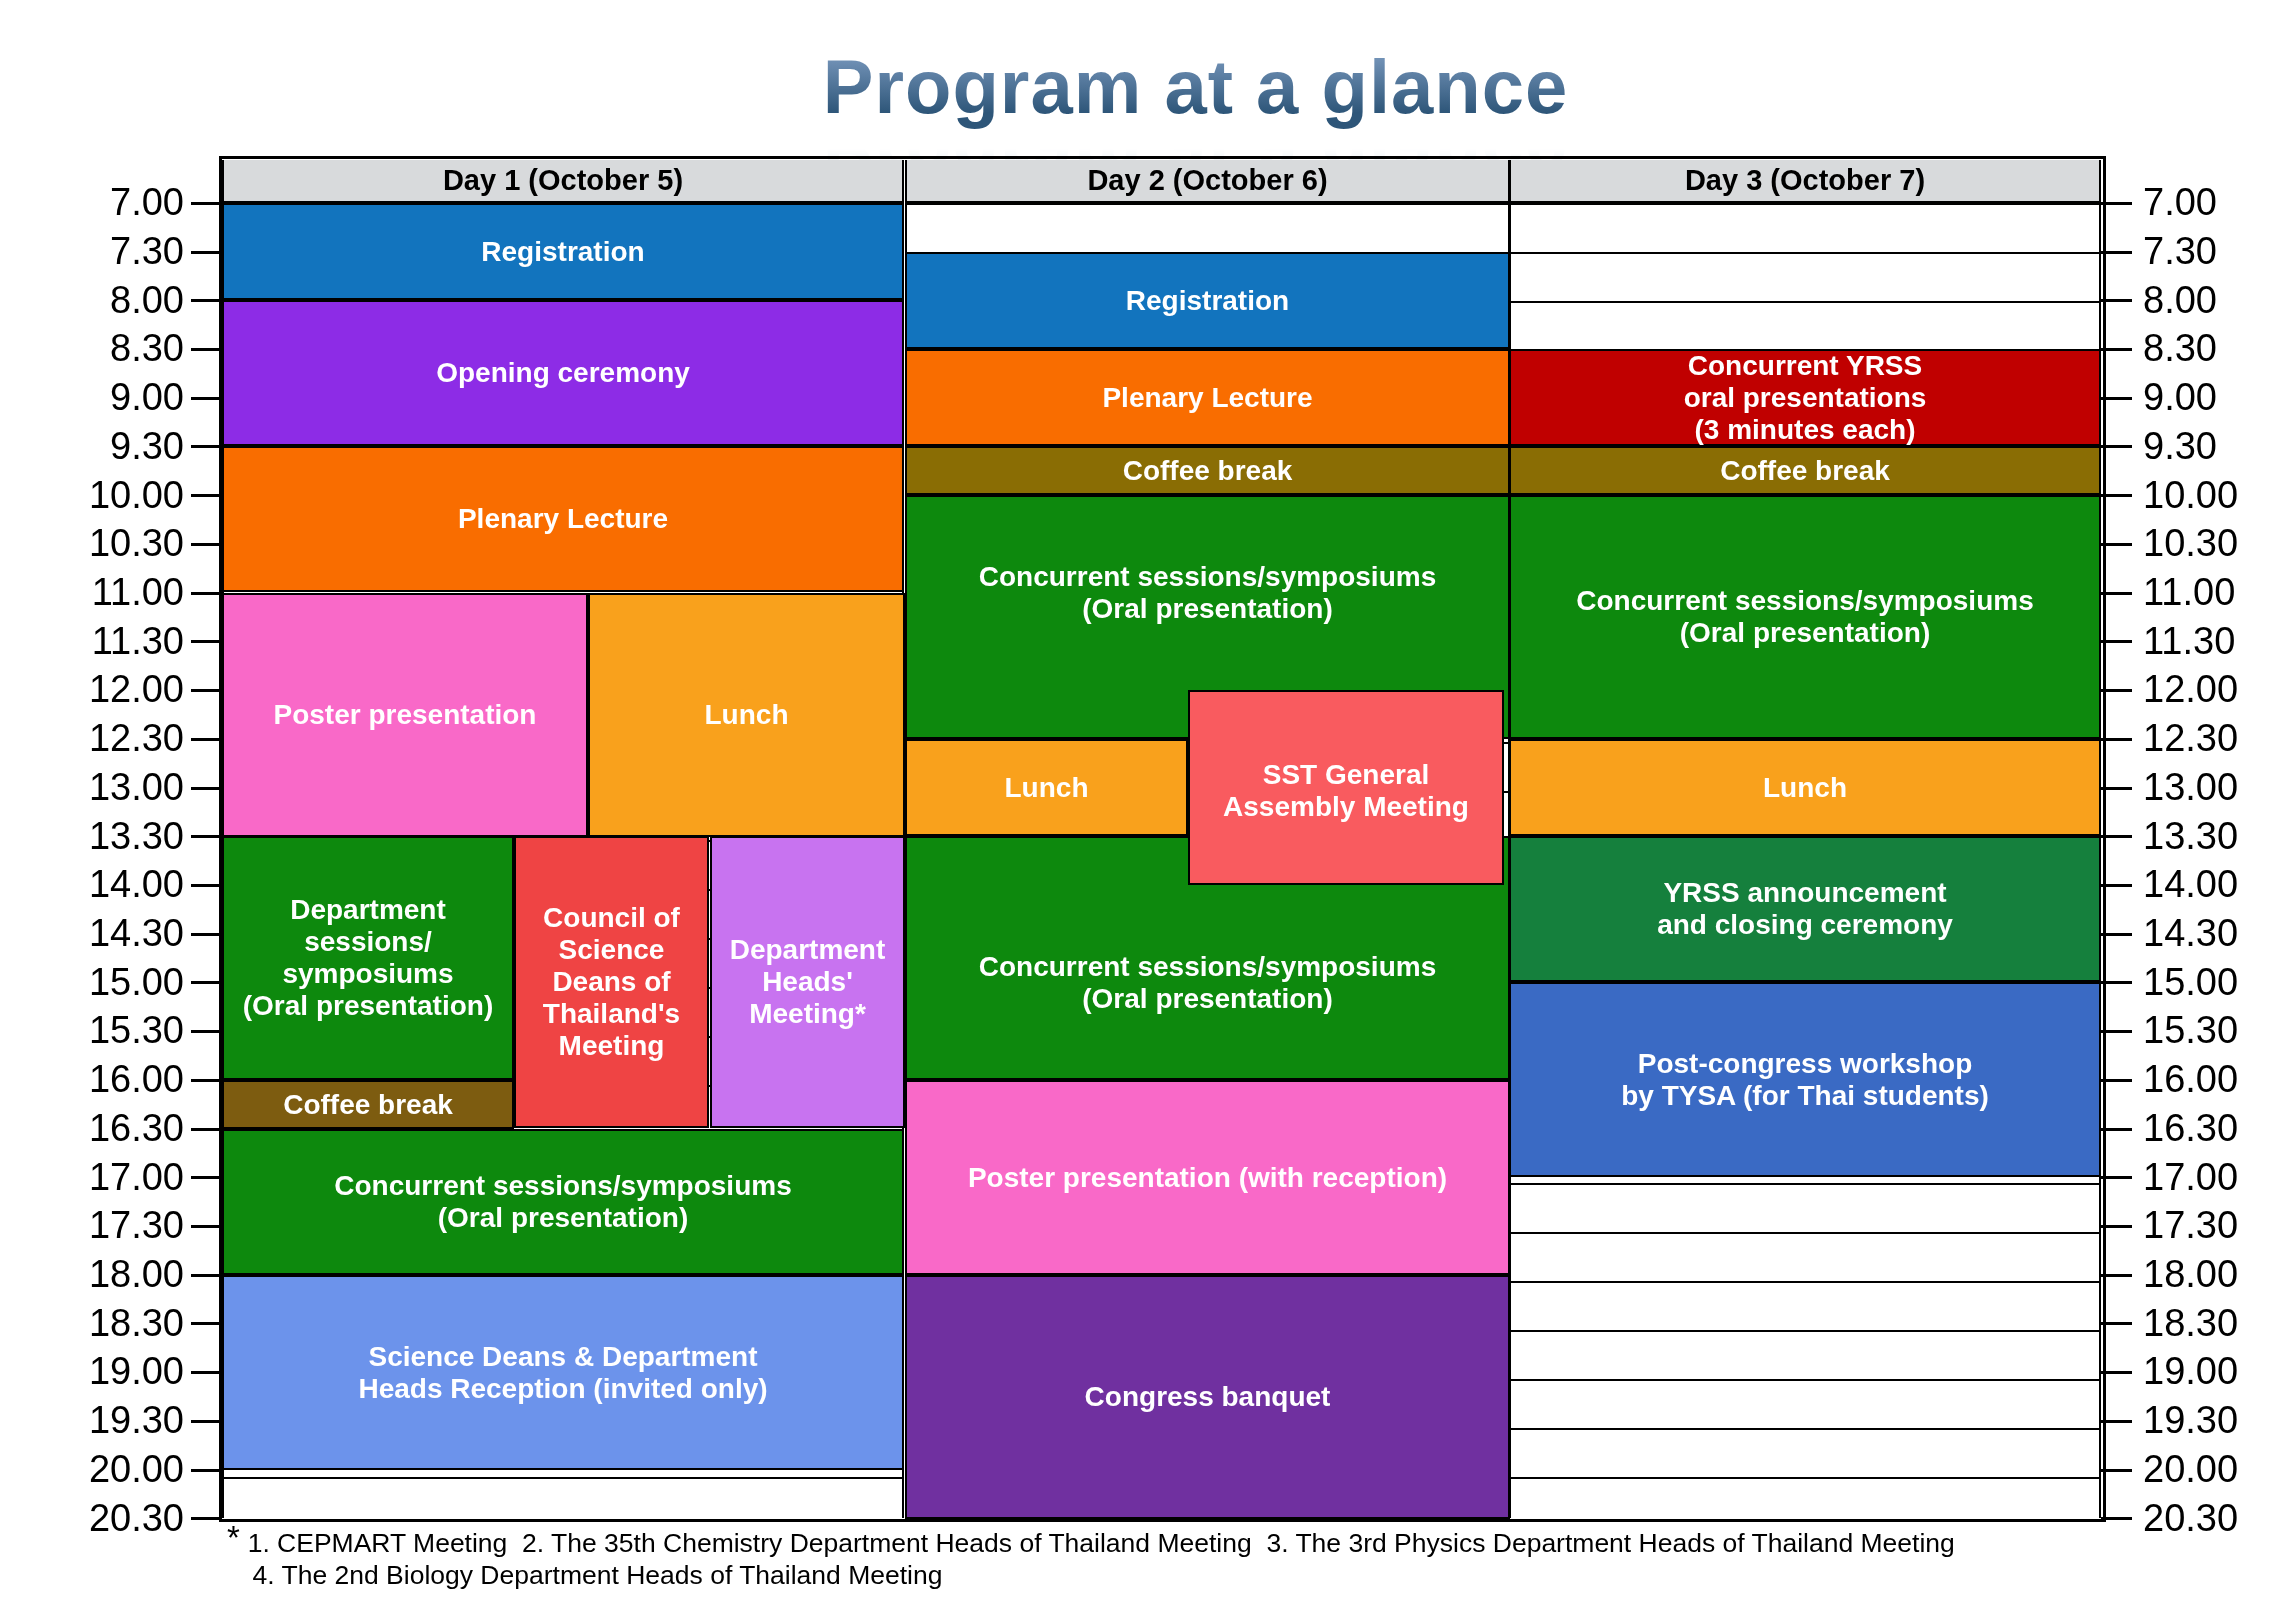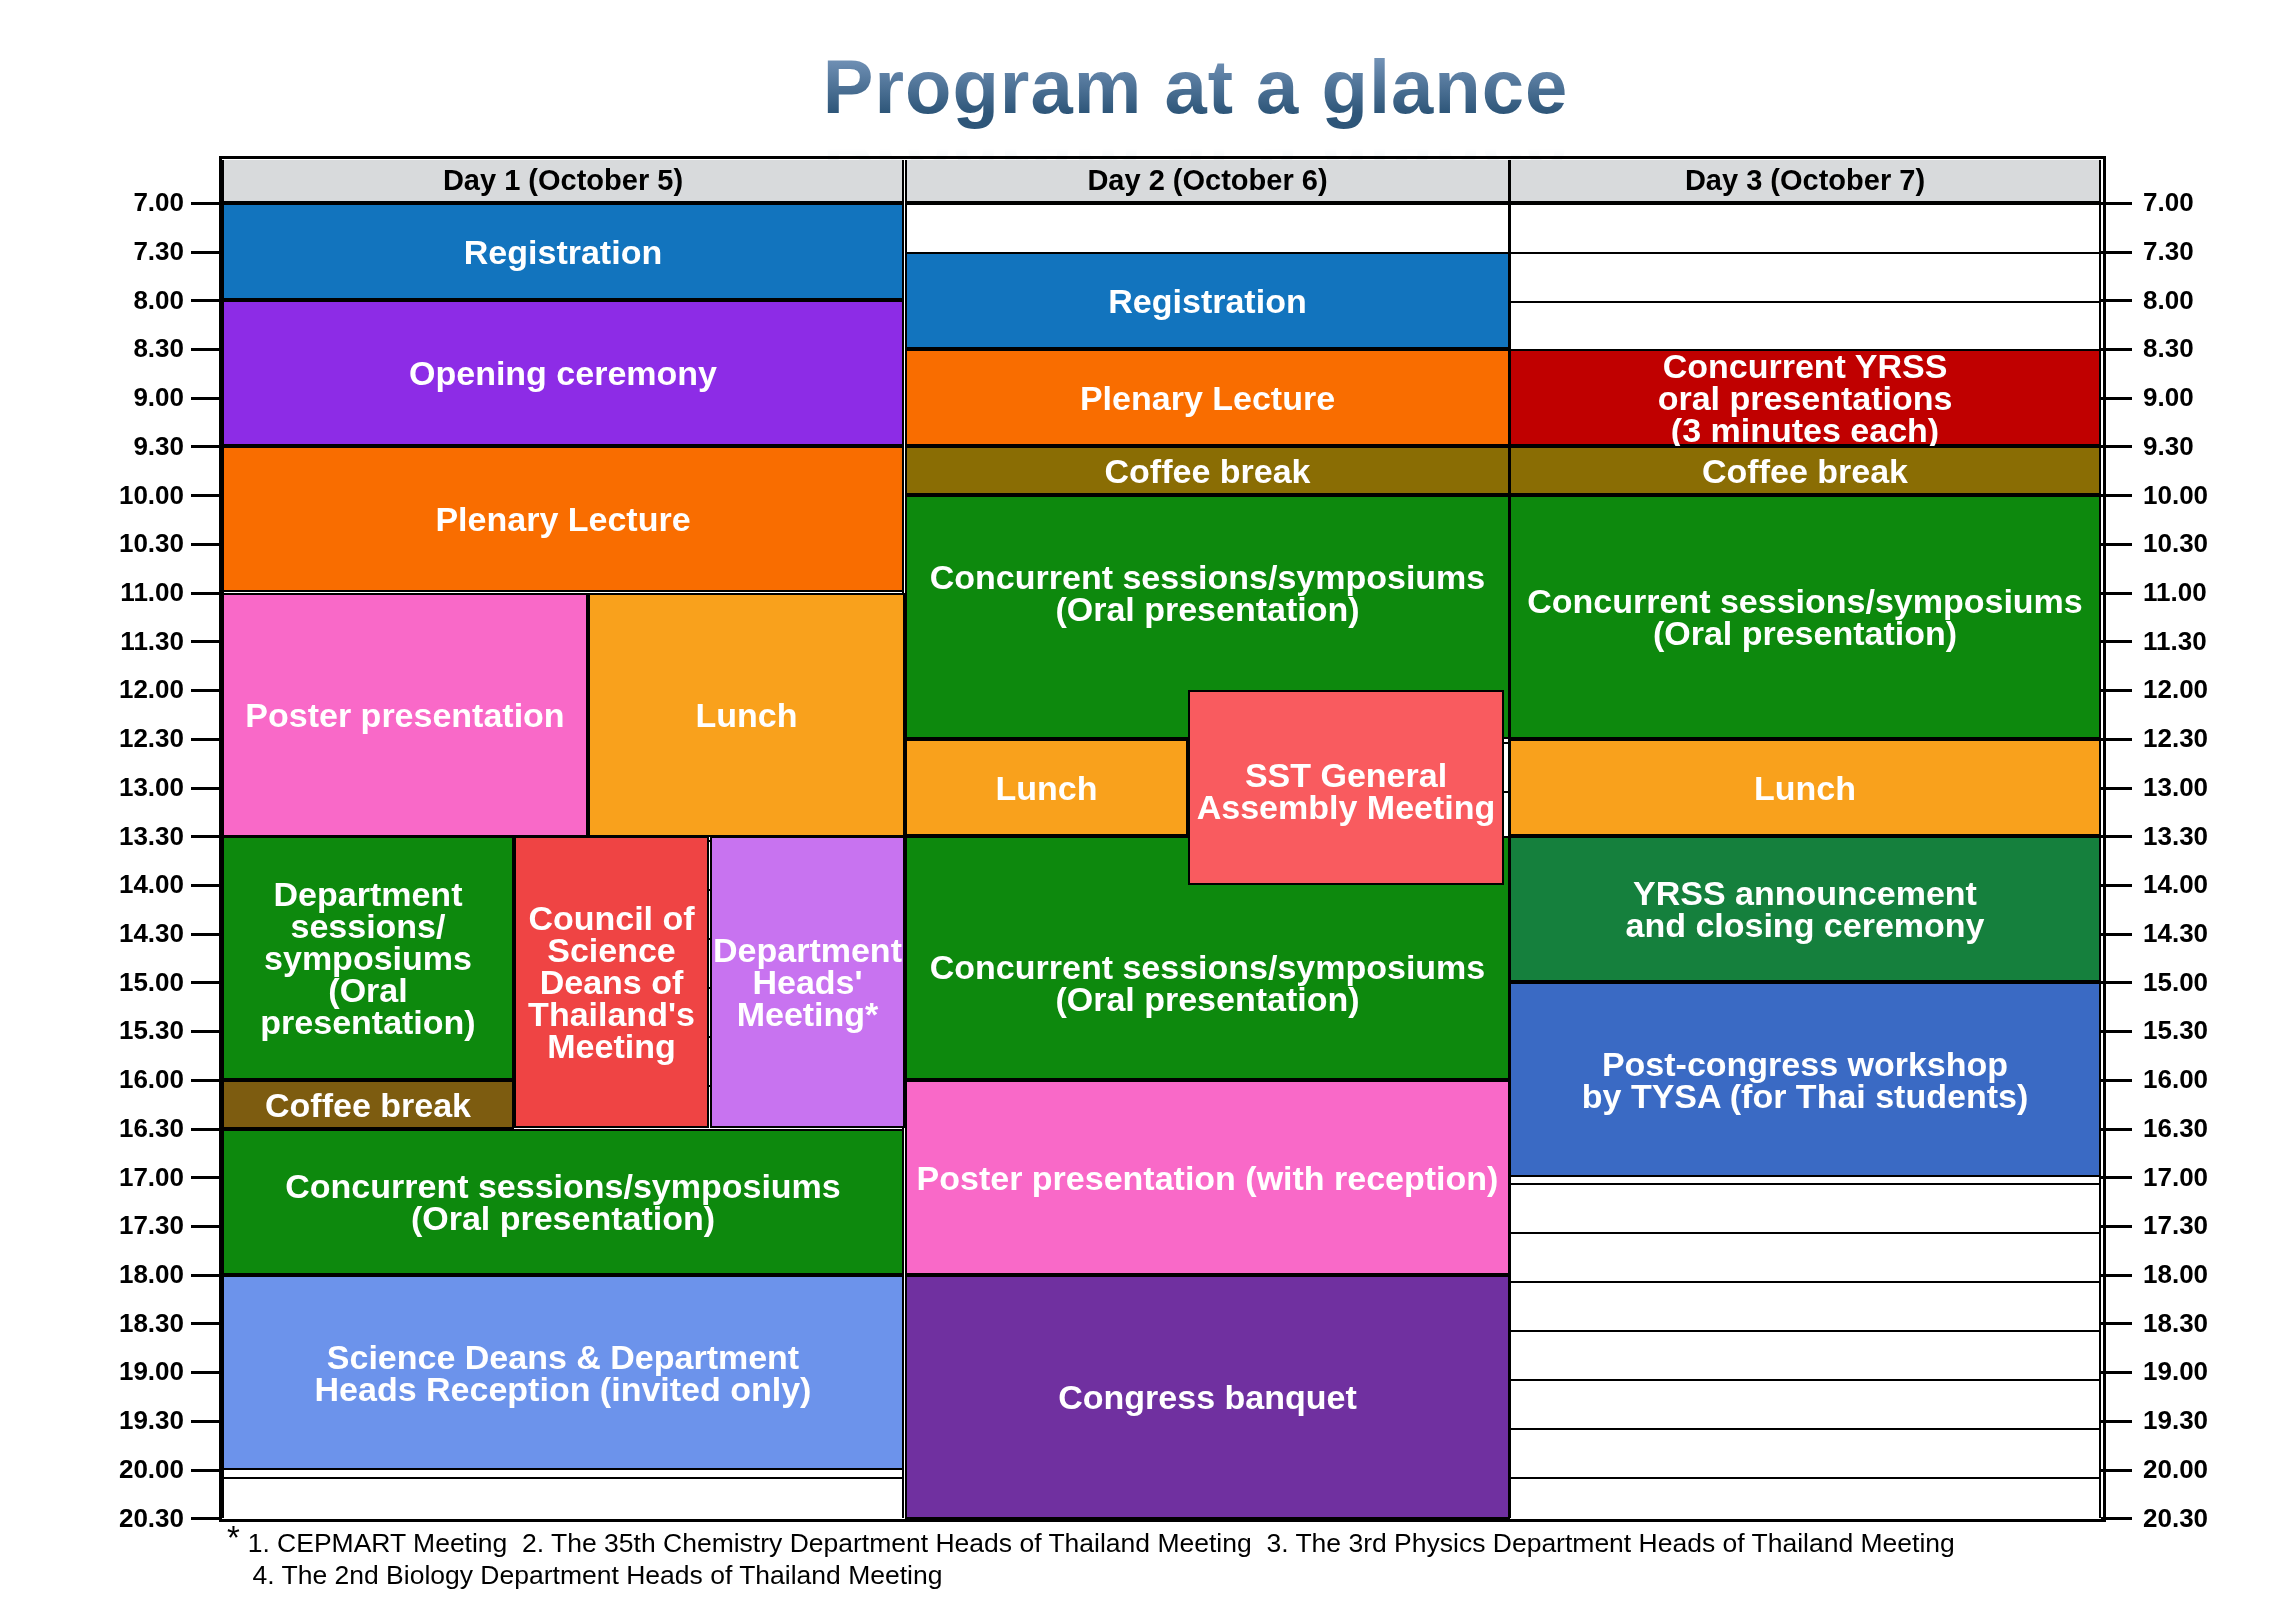--- a/index.html
+++ b/index.html
@@ -21,26 +21,26 @@
   }
   .hdr{
     display:flex;align-items:center;justify-content:center;
     font-size:29px;font-weight:bold;color:#000;
     border-left:2px solid #000;border-right:2px solid #000;border-bottom:2.9px solid #000;
     box-sizing:border-box;z-index:2;
   }
   .col{box-sizing:border-box;z-index:1;}
   .block{
     box-sizing:border-box;border:2px solid #000;z-index:2;
-    color:#fff;font-weight:bold;font-size:34px;line-height:32px;text-align:center;
+    color:#fff;font-weight:bold;font-size:28px;line-height:32px;text-align:center;
   }
   .lbl{position:absolute;left:0;width:100%;display:flex;flex-direction:column;align-items:center;justify-content:center;}
   .lbl span{display:block;width:100%;}
   .tick{background:#000;z-index:3;}
-  .tlabel{font-size:26px;font-weight:bold;color:#000;line-height:33px;z-index:3;}
+  .tlabel{font-size:38px;font-weight:normal;color:#000;line-height:33px;z-index:3;}
   .tl-left{text-align:right;}
   .tl-right{text-align:left;}
   #footnote{left:227px;top:1525px;font-size:26.5px;line-height:32px;color:#000;z-index:3;}
   .fn-line{white-space:pre-wrap;}
   .fn-star{font-size:33px;position:relative;top:-2.9px;margin-right:7.8px;}
   .fn-indent{padding-left:25.5px;}
 </style>
 </head>
 <body>
 

